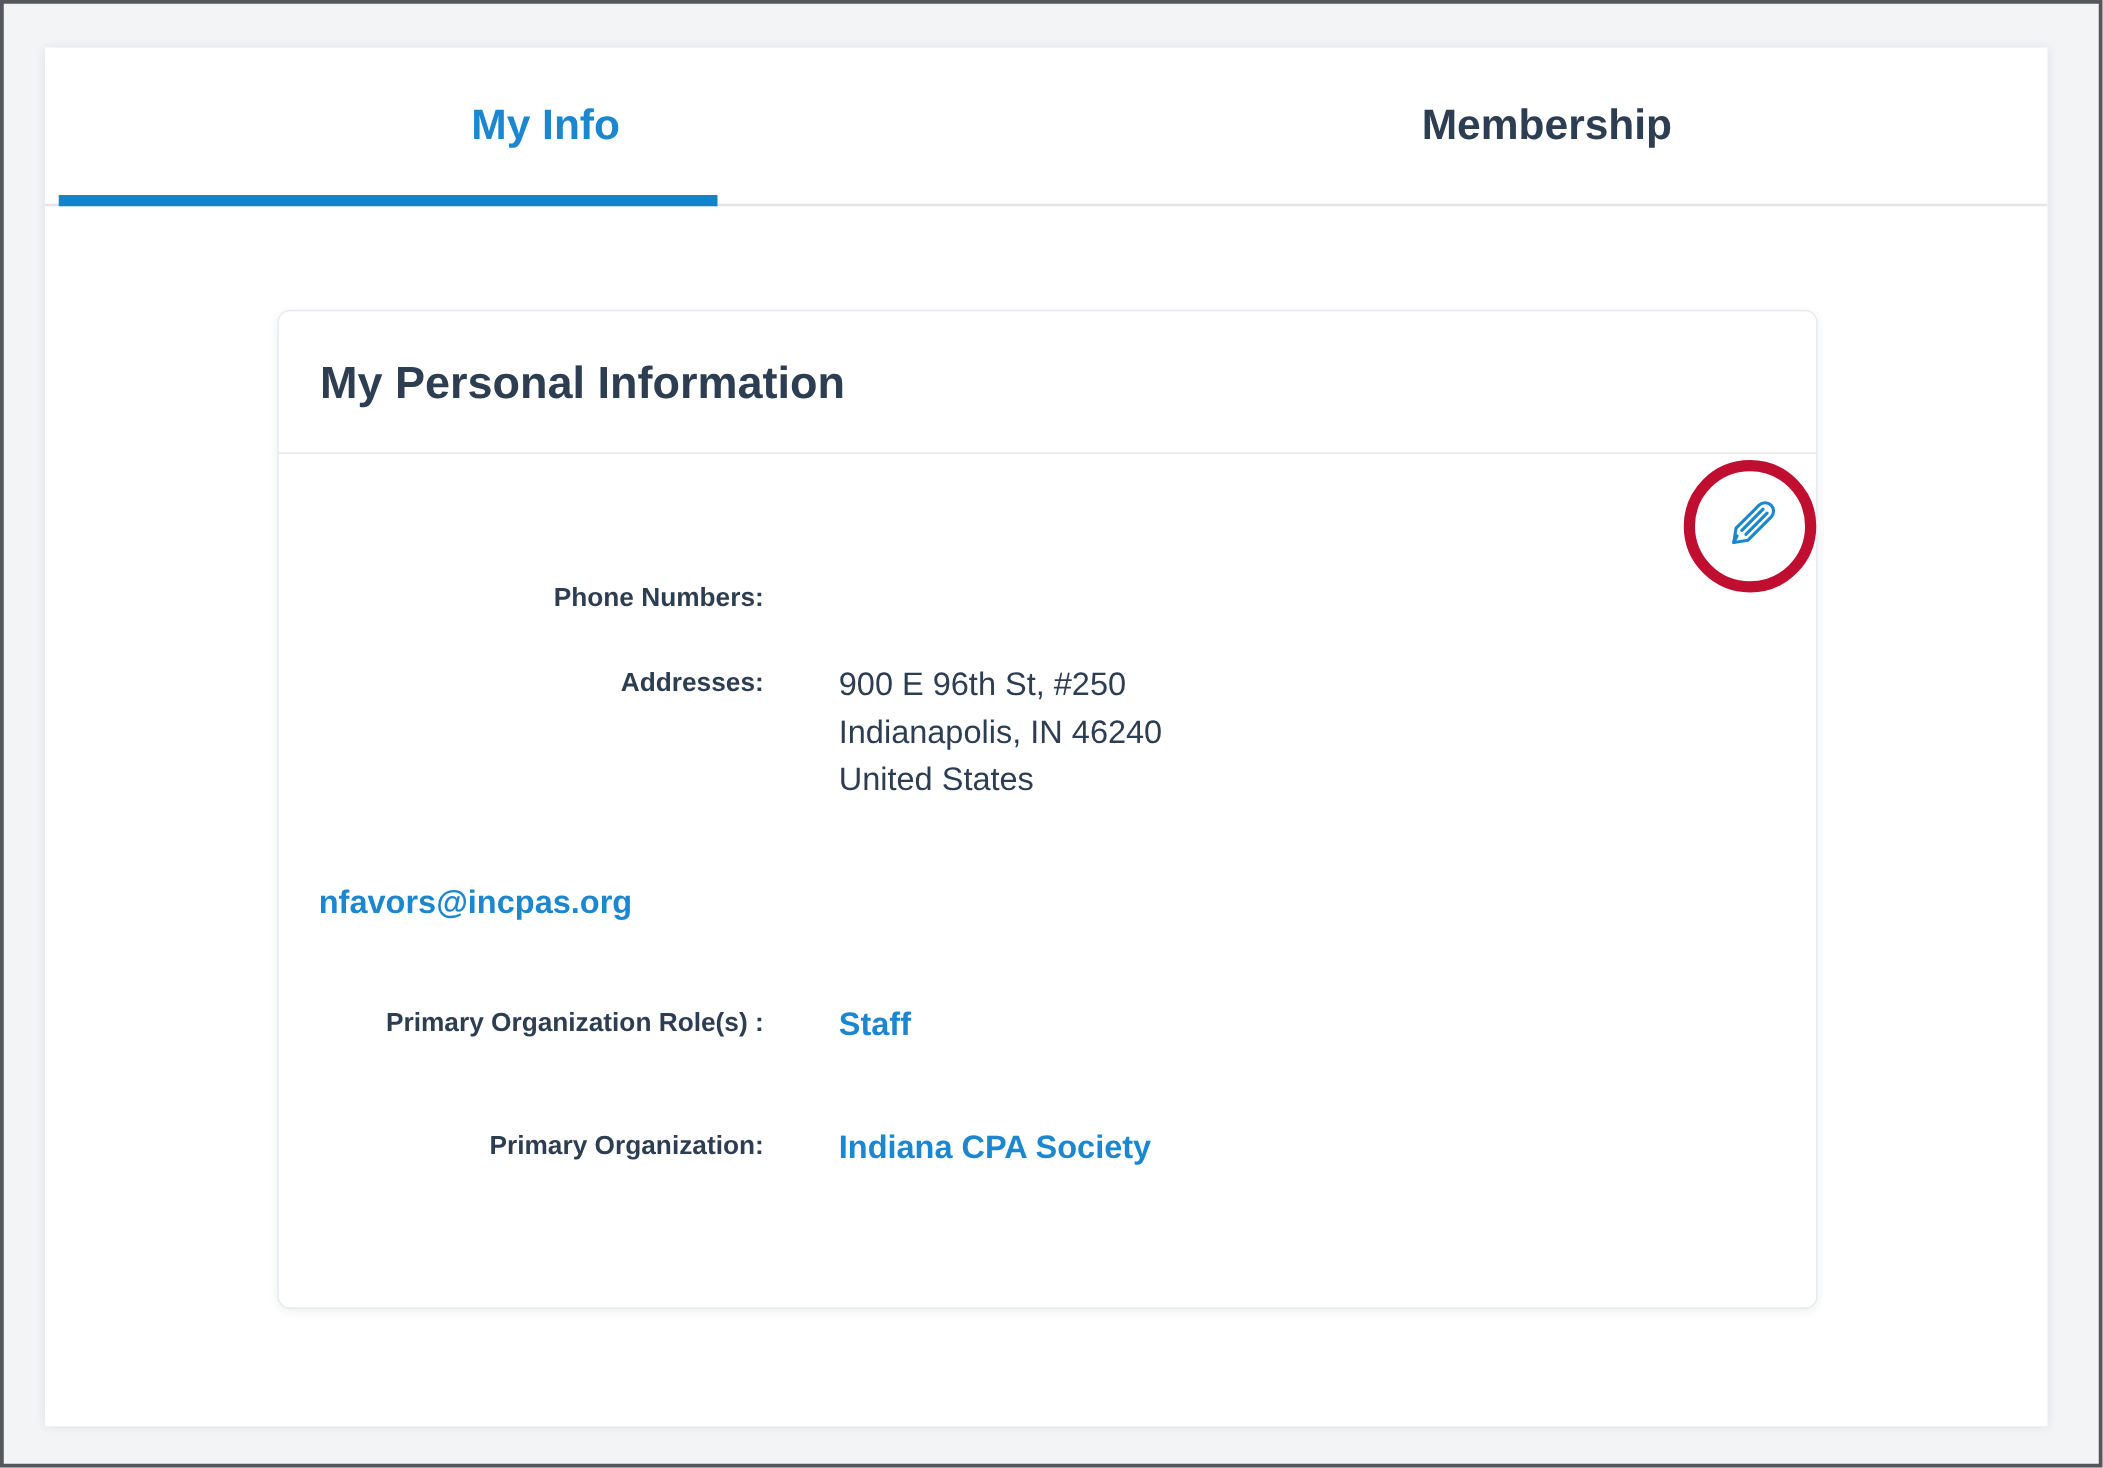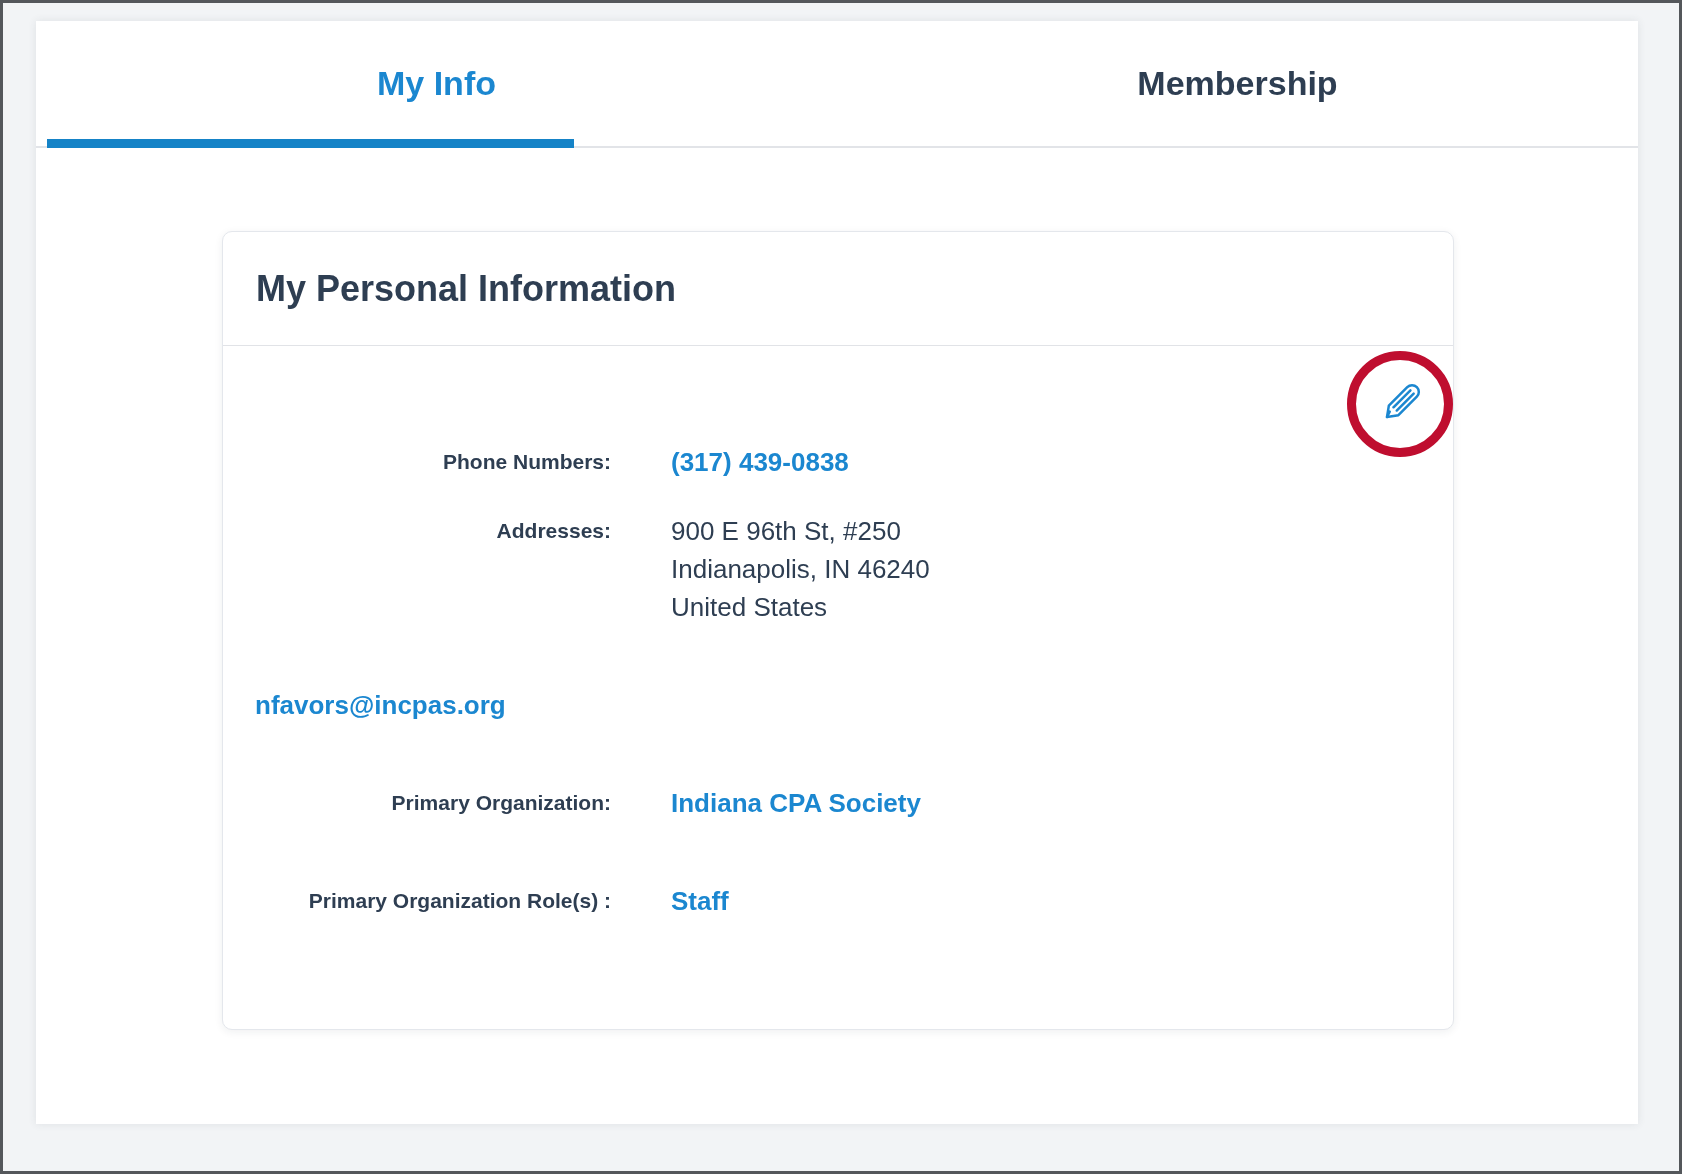--- a/index.html
+++ b/index.html
@@ -13,21 +13,21 @@
   }
   *{margin:0;padding:0;box-sizing:border-box;}
   html,body{width:1682px;height:1174px;}
   body{font-family:"Liberation Sans","DejaVu Sans",sans-serif;background:#ffffff;overflow:hidden;}
   .page{
     position:relative;width:1682px;height:1174px;
     background:var(--bg);
     border:3px solid var(--frame);
   }
   .panel{
-    position:absolute;left:33px;top:18px;width:1602px;height:1103px;
+    position:absolute;left:33px;top:35px;width:1602px;height:1103px;
     background:#ffffff;
     box-shadow:0 0 8px rgba(50,60,70,0.10);
   }
   
   .tabbar{
     position:relative;display:flex;height:127px;
     border-bottom:2px solid var(--line);
   }
   .tab{
     position:relative;flex:1;display:flex;align-items:center;justify-content:center;
@@ -105,40 +105,39 @@
               <line x1="16" y1="26.2" x2="39" y2="26.2"></line>
               <path d="M5,24 L10.5,22.2"></path>
             </g>
           </svg>
         </button>
         <div class="annotation-circle"></div>
 
         <div class="rows" id="rows">
             <div class="row">
               <div class="row-label">Phone Numbers:</div>
-              <div class="row-value"><span class="link-value">(317) 439-0838</span></div>
             </div>
             <div class="row">
               <div class="row-label">Addresses:</div>
               <div class="row-value">
                 <div class="addr-line">900 E 96th St, #250</div>
                 <div class="addr-line">Indianapolis,  IN 46240</div>
                 <div class="addr-line">United States</div>
               </div>
             </div>
             <div class="row">
               <div class="row-value"><span class="link-value">nfavors@incpas.org</span></div>
             </div>
             <div class="row">
+              <div class="row-label">Primary Organization Role(s) :</div>
+              <div class="row-value"><span class="link-value">Staff</span></div>
+            </div>
+            <div class="row">
               <div class="row-label">Primary Organization:</div>
               <div class="row-value"><span class="link-value">Indiana CPA Society</span></div>
-            </div>
-            <div class="row">
-              <div class="row-label">Primary Organization Role(s) :</div>
-              <div class="row-value"><span class="link-value">Staff</span></div>
             </div>
           </div>
 
       </div>
     </div>
 
   </div>
 </div>
 
 </body></html>

